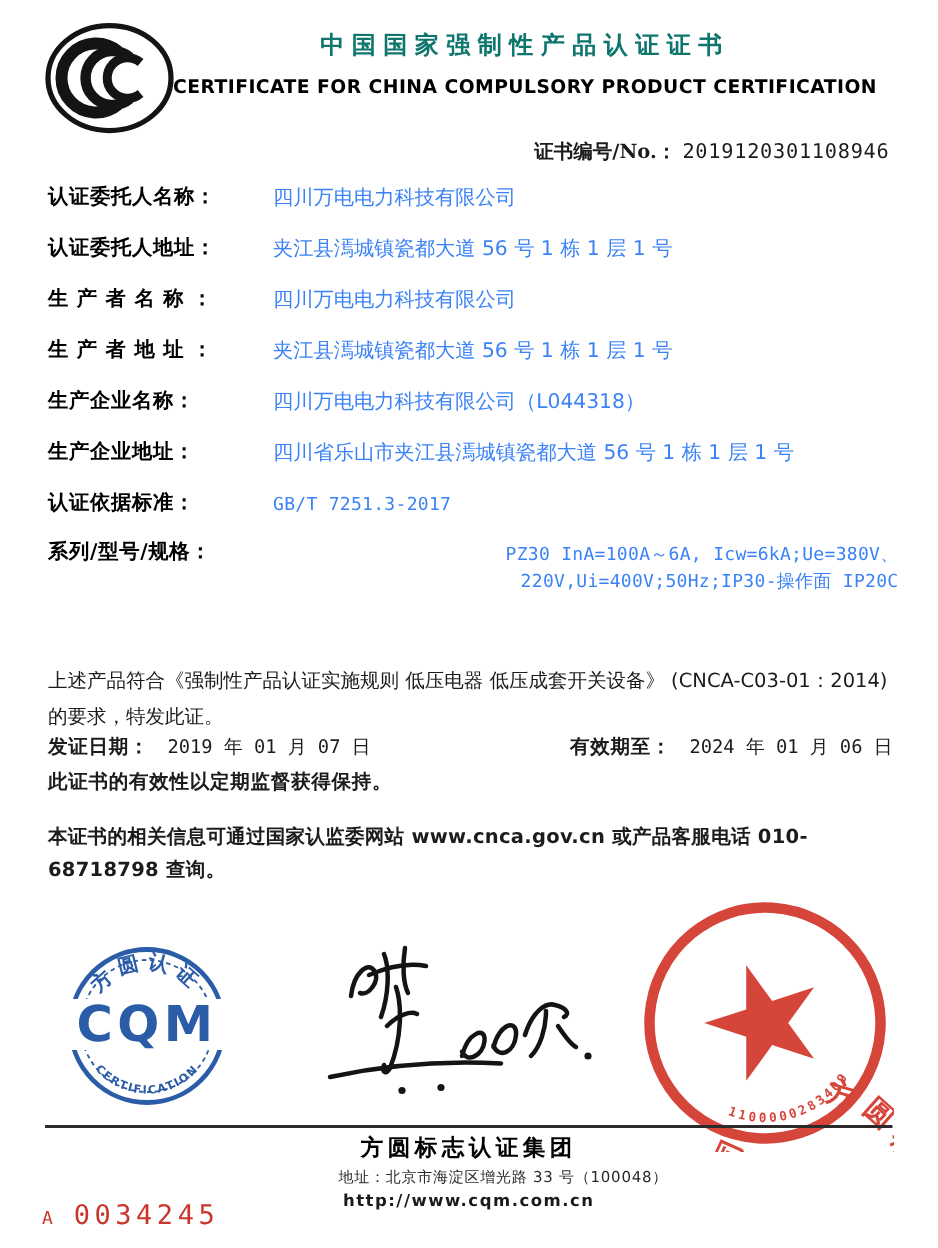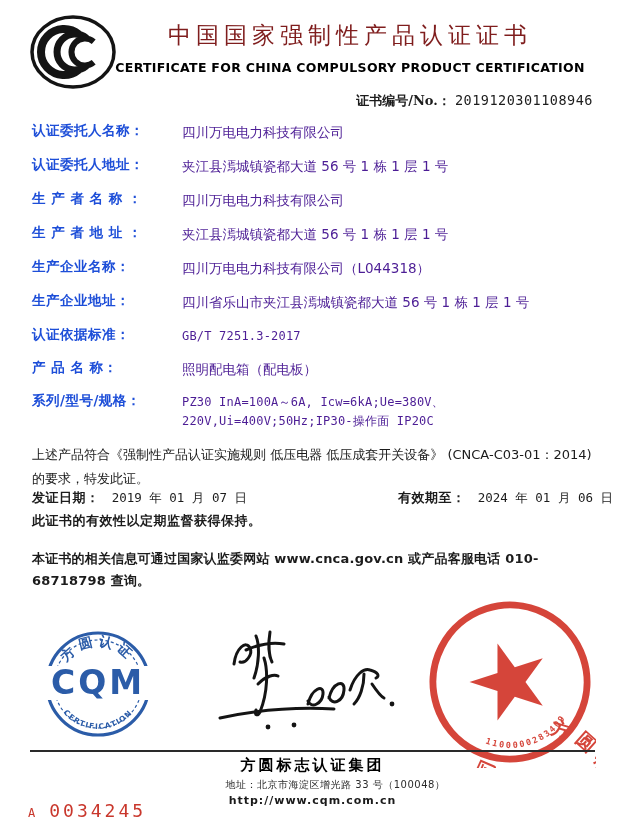--- a/index.html
+++ b/index.html
@@ -8,34 +8,34 @@
     position:relative;
     width:625px; height:832px;
     background:#fff;
     font-family:"DejaVu Sans", sans-serif;
     color:#1c1c1c;
     overflow:hidden;
   }
   
   .ccc-logo { position:absolute; left:28px; top:12px; }
   .title-block { position:absolute; left:110px; top:20px; width:480px; text-align:center; }
-  .title-cn { font-family:"DejaVu Serif", serif; font-size:23px; font-weight:normal; letter-spacing:5px; color:#7f1d1d; }
+  .title-cn { font-family:"DejaVu Serif", serif; font-size:16px; font-weight:bold; letter-spacing:5px; color:#0f766e; }
   .title-en { margin-top:9px; font-size:12.5px; font-weight:bold; letter-spacing:0.3px; color:#000000; }
   .cert-no-line { position:absolute; top:92px; right:32px; font-size:13px; }
   .cert-no-label { font-weight:bold; font-family:"DejaVu Serif", serif;margin-top:24px; }
   .cert-no-value { font-family:"DejaVu Sans Mono", monospace; font-size:13.5px; letter-spacing:0.5px; }
   
   .fields { position:absolute; top:122px; left:32px; right:26px; }
   .frow { display:flex; align-items:flex-start; margin-bottom:13px; min-height:20px; }
-  .flabel { width:142px; flex-shrink:0; font-weight:bold; font-size:13.5px; letter-spacing:0.5px; color:#1d4ed8; }
-  .fvalue { font-size:13.5px; padding-left:8px; line-height:1.55; color:#4c1d95; }
+  .flabel { width:142px; flex-shrink:0; font-weight:bold; font-size:13.5px; letter-spacing:0.5px; color:#000000; }
+  .fvalue { font-size:13.5px; padding-left:8px; line-height:1.55; color:#3b82f6;text-align:right; }
   .fvalue.mono { font-family:"DejaVu Sans Mono", monospace; font-size:12px; letter-spacing:0.2px; padding-top:1px; }
   
   .statement { position:absolute; top:443px; left:32px; right:26px; font-size:13px; line-height:1.85; color:#1b1b1b; }
-  .dates-row { position:absolute; top:489px; left:32px; right:12px; display:flex; justify-content:space-between; font-size:13px; }
+  .dates-row { position:absolute; top:489px; left:32px; right:30px; display:flex; justify-content:space-between; font-size:13px; }
   .dlabel { font-weight:bold; letter-spacing:0.5px; }
   .dvalue { font-family:"DejaVu Sans Mono", monospace; font-size:12.5px; padding-left:8px; }
   .validity-note { position:absolute; top:512px; left:32px; font-size:13px; font-weight:bold; letter-spacing:0.5px;text-align:center; }
   .info-note { position:absolute; top:548px; left:32px; right:26px; font-size:13px; font-weight:bold; letter-spacing:0.2px; line-height:1.7; }
   
   .cqm-logo { position:absolute; left:36px; top:628px; }
   .signature { position:absolute; left:212px; top:612px; }
   .red-stamp { position:absolute; left:424px; top:596px; }
   
   .divider { position:absolute; top:750px; left:30px; right:30px; border-top:2px solid #2a2a2a; }
@@ -92,24 +92,20 @@
       <div class="flabel">生产企业名称：</div>
       <div class="fvalue">四川万电电力科技有限公司（L044318）</div>
     </div>
     <div class="frow">
       <div class="flabel">生产企业地址：</div>
       <div class="fvalue">四川省乐山市夹江县漹城镇瓷都大道 56 号 1 栋 1 层 1 号</div>
     </div>
     <div class="frow">
       <div class="flabel">认证依据标准：</div>
       <div class="fvalue mono">GB/T 7251.3-2017</div>
-    </div>
-    <div class="frow">
-      <div class="flabel">产 品 名 称：</div>
-      <div class="fvalue">照明配电箱（配电板）</div>
     </div>
     <div class="frow">
       <div class="flabel">系列/型号/规格：</div>
       <div class="fvalue mono">PZ30 InA=100A～6A, Icw=6kA;Ue=380V、220V,Ui=400V;50Hz;IP30-操作面 IP20C</div>
     </div>
   </div>
 
   <div class="statement">上述产品符合《强制性产品认证实施规则 低压电器 低压成套开关设备》 (CNCA-C03-01：2014)的要求，特发此证。</div>
 
   <div class="dates-row">

